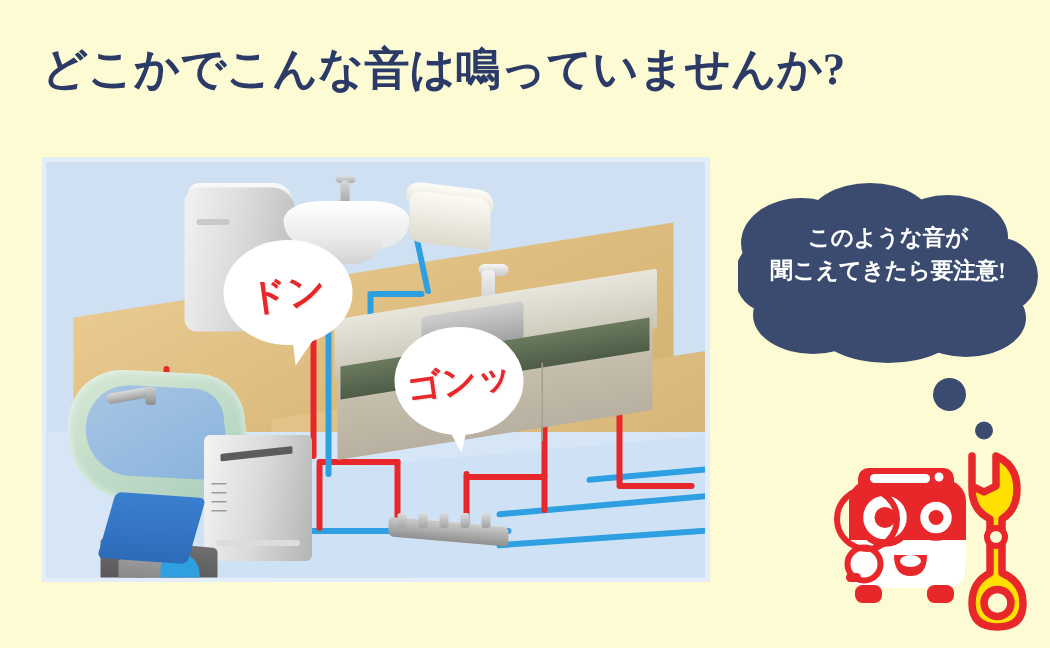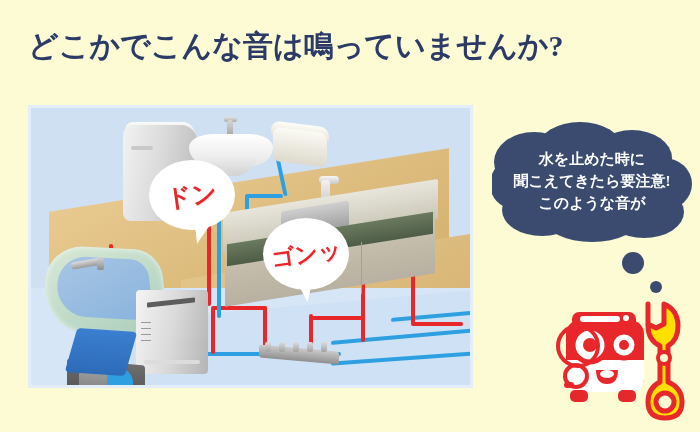--- a/index.html
+++ b/index.html
@@ -353,23 +353,22 @@
         <ellipse cx="140" cy="36" rx="40" ry="28"></ellipse>
         <ellipse cx="172" cy="62" rx="28" ry="26"></ellipse>
         <ellipse cx="152" cy="90" rx="40" ry="26"></ellipse>
         <ellipse cx="100" cy="96" rx="48" ry="24"></ellipse>
         <ellipse cx="50" cy="88" rx="40" ry="26"></ellipse>
         <ellipse cx="20" cy="62" rx="22" ry="24"></ellipse>
         <rect x="20" y="32" width="160" height="60" rx="26"></rect>
       </g>
     </svg>
     <div class="cloud-text">
-      <div>水を止めた時に</div>
+      <div>このような音が</div>
       <div>聞こえてきたら要注意!</div>
-      <div>このような音が</div>
     </div>
   </div>
   <div class="dot dot-big"></div>
   <div class="dot dot-small"></div>
 
   <div class="mascot">
     <svg width="148" height="125" viewBox="0 0 148 125">
 
       <g>
         <path d="M96 6 L96 26 L104 30 L112 26 L112 6 Q126 12 126 28 Q126 42 116 48

